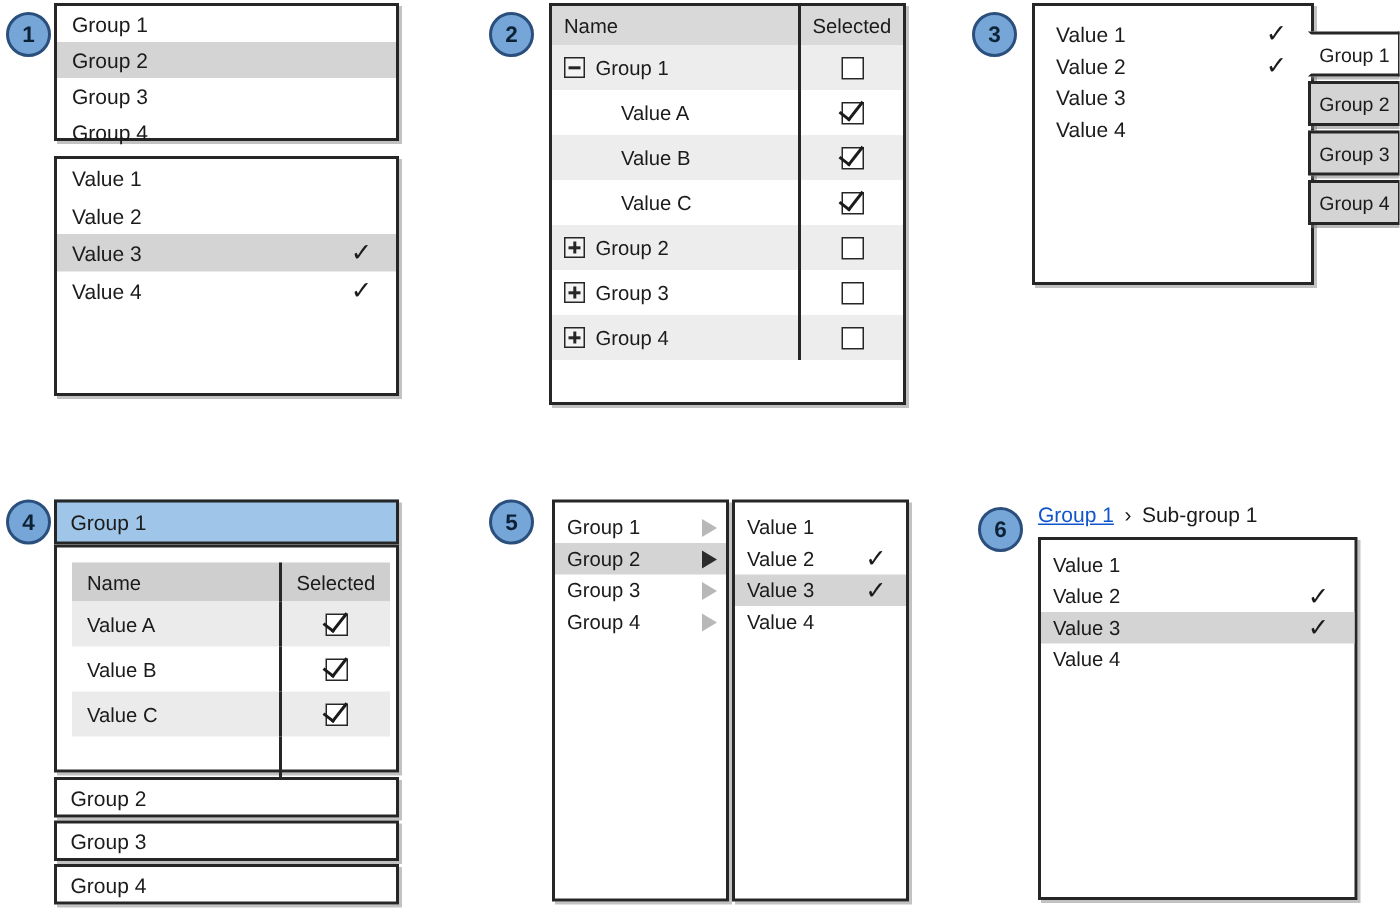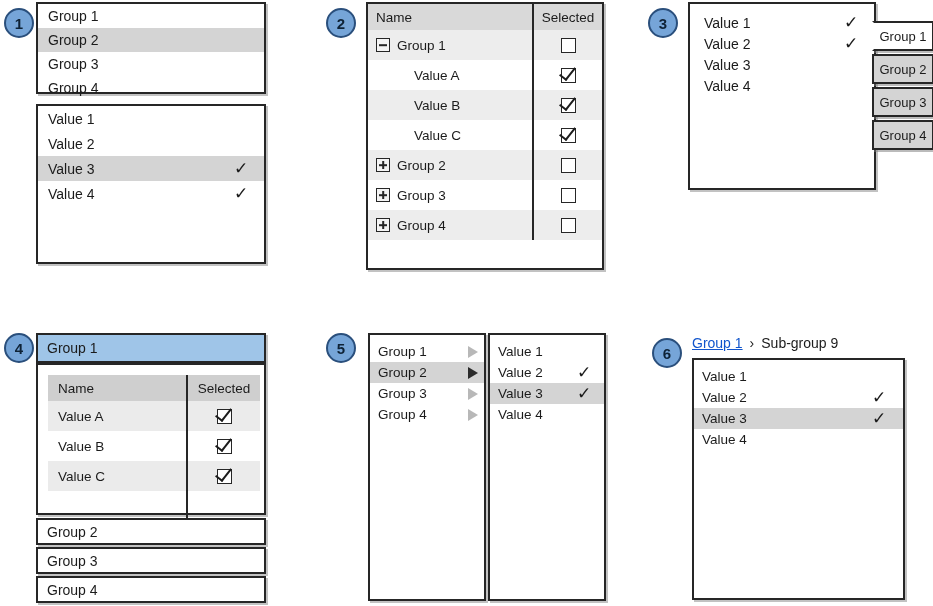--- a/index.html
+++ b/index.html
@@ -428,21 +428,21 @@
       <span class="lbl">Value 4</span>
       <span class="check"></span>
     </div>
   </div>
 
   <div class="marker" style="left:652px; top:338px;">6</div>
 
   <div id="p6-crumb">
     <span class="link">Group 1</span>
     <span class="sep">›</span>
-    <span class="cur">Sub-group 9</span>
+    <span class="cur">Sub-group 1</span>
   </div>
 
   <div class="sbox" id="p6-list">
     <div style="height:6px"></div>
     <div class="row">
       <span class="lbl">Value 1</span>
       <span class="check"></span>
     </div>
     <div class="row">
       <span class="lbl">Value 2</span>

